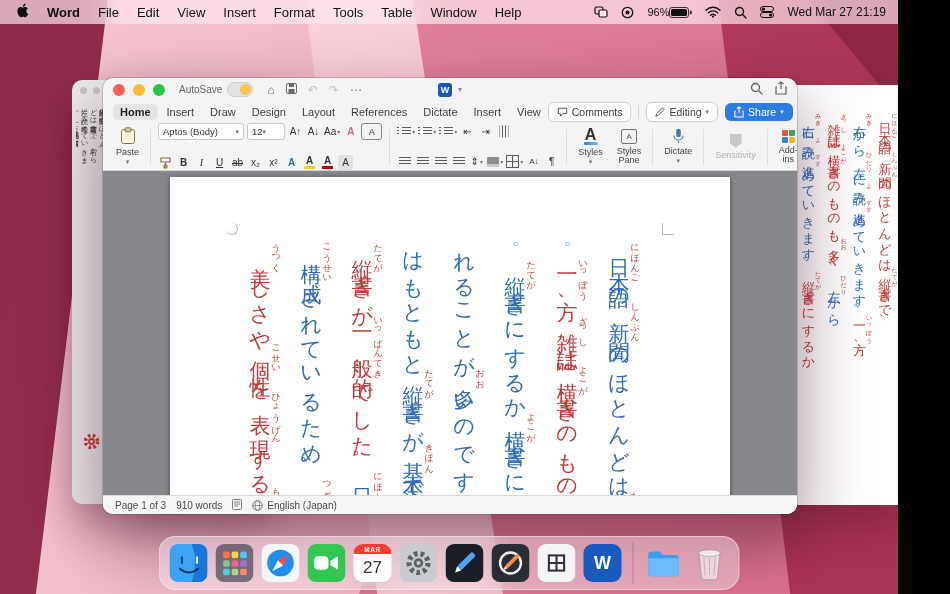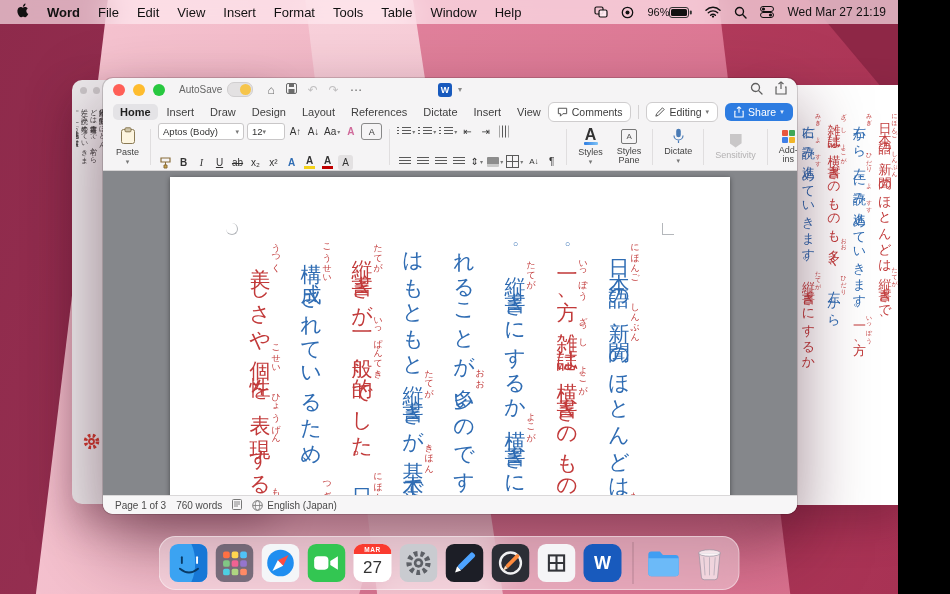--- a/index.html
+++ b/index.html
@@ -502,21 +502,21 @@
             <p class="vcol"><span style="color: rgb(47, 108, 179);">はもともと</span><ruby style="color: rgb(47, 108, 179);">縦書<rt style="color: rgb(194, 58, 58);">たてが</rt></ruby><span style="color: rgb(47, 108, 179);">きが</span><ruby style="color: rgb(47, 108, 179);">基本<rt style="color: rgb(194, 58, 58);">きほん</rt></ruby><span style="color: rgb(47, 108, 179);">で、</span></p>
             <p class="vcol"><ruby style="color: rgb(194, 58, 58);">縦書<rt style="color: rgb(194, 58, 58);">たてが</rt></ruby><span style="color: rgb(194, 58, 58);">きが</span><ruby style="color: rgb(194, 58, 58);">一般的<rt style="color: rgb(194, 58, 58);">いっぱんてき</rt></ruby><span style="color: rgb(194, 58, 58);">でした。</span><ruby style="color: rgb(47, 108, 179);">日本語<rt style="color: rgb(194, 58, 58);">にほんご</rt></ruby></p>
             <p class="vcol"><ruby style="color: rgb(47, 108, 179);">構成<rt style="color: rgb(194, 58, 58);">こうせい</rt></ruby><span style="color: rgb(47, 108, 179);">されているため、</span><ruby style="color: rgb(47, 108, 179);">次<rt style="color: rgb(194, 58, 58);">つぎ</rt></ruby><span style="color: rgb(47, 108, 179);">の</span></p>
             <p class="vcol"><ruby style="color: rgb(194, 58, 58);">美<rt style="color: rgb(194, 58, 58);">うつく</rt></ruby><span style="color: rgb(194, 58, 58);">しさや</span><ruby style="color: rgb(194, 58, 58);">個性<rt style="color: rgb(194, 58, 58);">こせい</rt></ruby><span style="color: rgb(194, 58, 58);">を</span><ruby style="color: rgb(194, 58, 58);">表現<rt style="color: rgb(194, 58, 58);">ひょうげん</rt></ruby><span style="color: rgb(194, 58, 58);">する</span><ruby style="color: rgb(194, 58, 58);">文字<rt style="color: rgb(194, 58, 58);">もじ</rt></ruby></p>
           </div>
       </div>
     </div>
 
     <div class="statusbar">
       <span>Page 1 of 3</span>
-      <span>760 words</span>
+      <span>910 words</span>
       <span>
         <svg width="10" height="11" viewBox="0 0 10 11">
             <rect x="0.5" y="0.5" width="9" height="10" rx="1" fill="none" stroke="#777"></rect>
             <path d="M2 3h6M2 5h6M2 7h4" stroke="#777" stroke-width="0.9"></path>
           </svg>
       </span>
       <span style="display:flex;align-items:center;gap:4px">
         <svg width="11" height="11" viewBox="0 0 11 11">
             <circle cx="5.5" cy="5.5" r="4.8" fill="none" stroke="#777"></circle>
             <ellipse cx="5.5" cy="5.5" rx="2.2" ry="4.8" fill="none" stroke="#777" stroke-width=".8"></ellipse>

